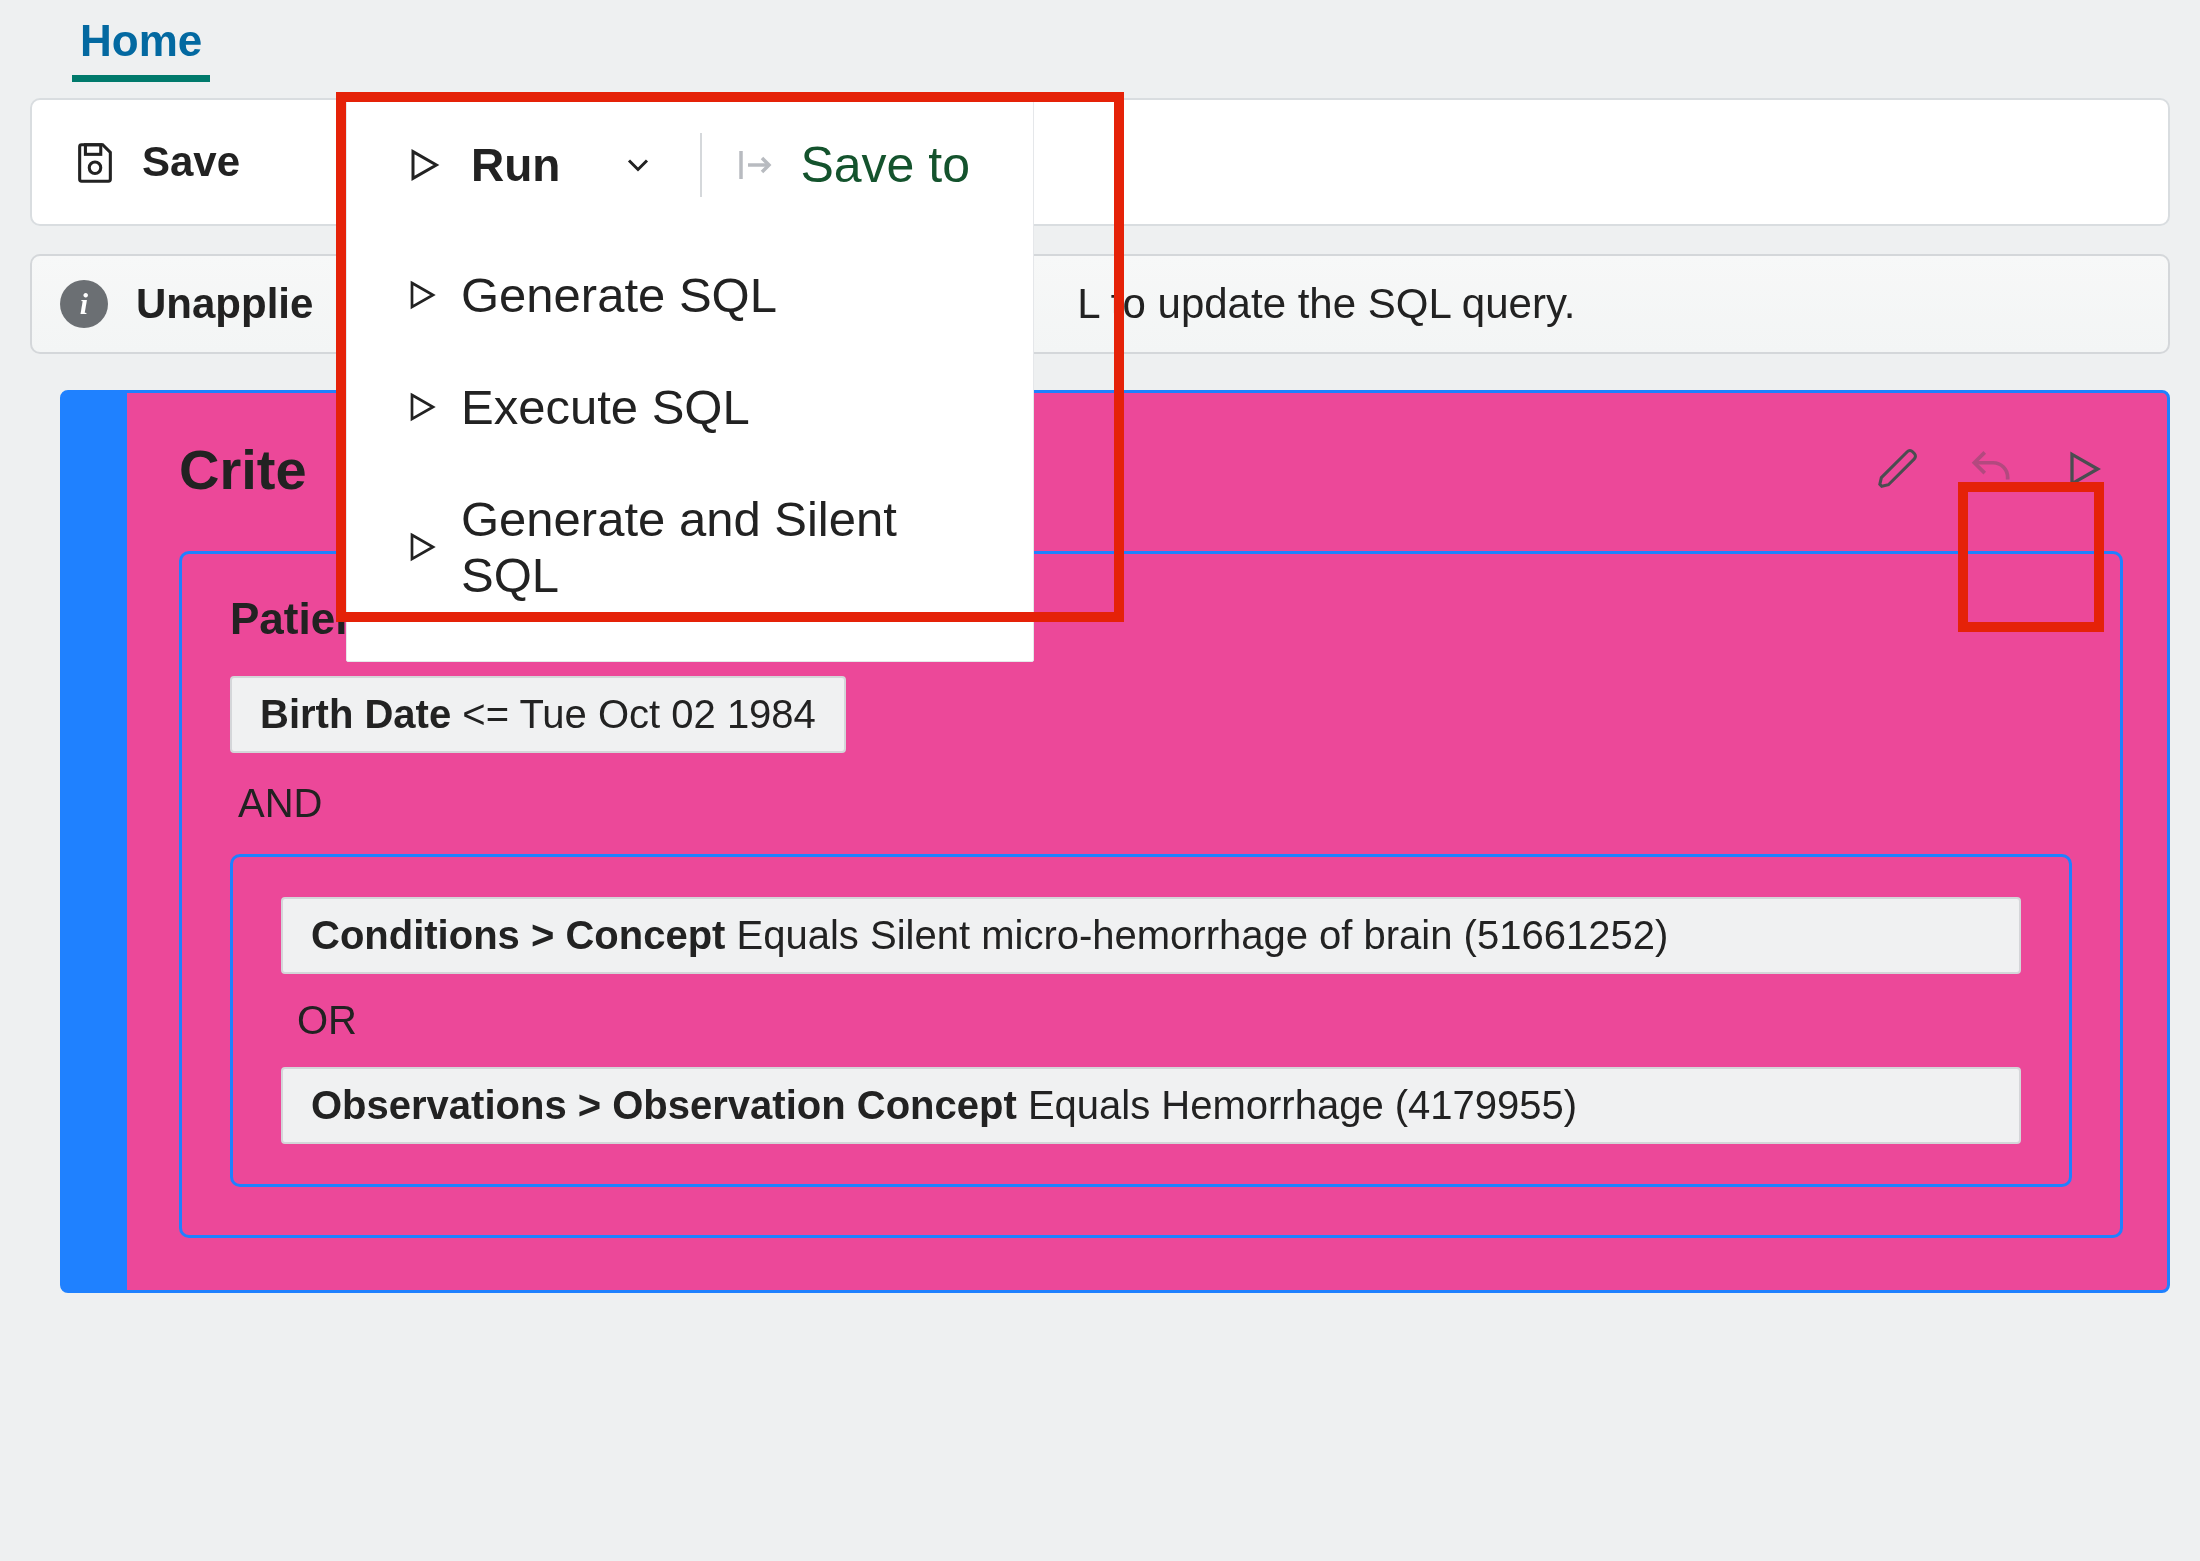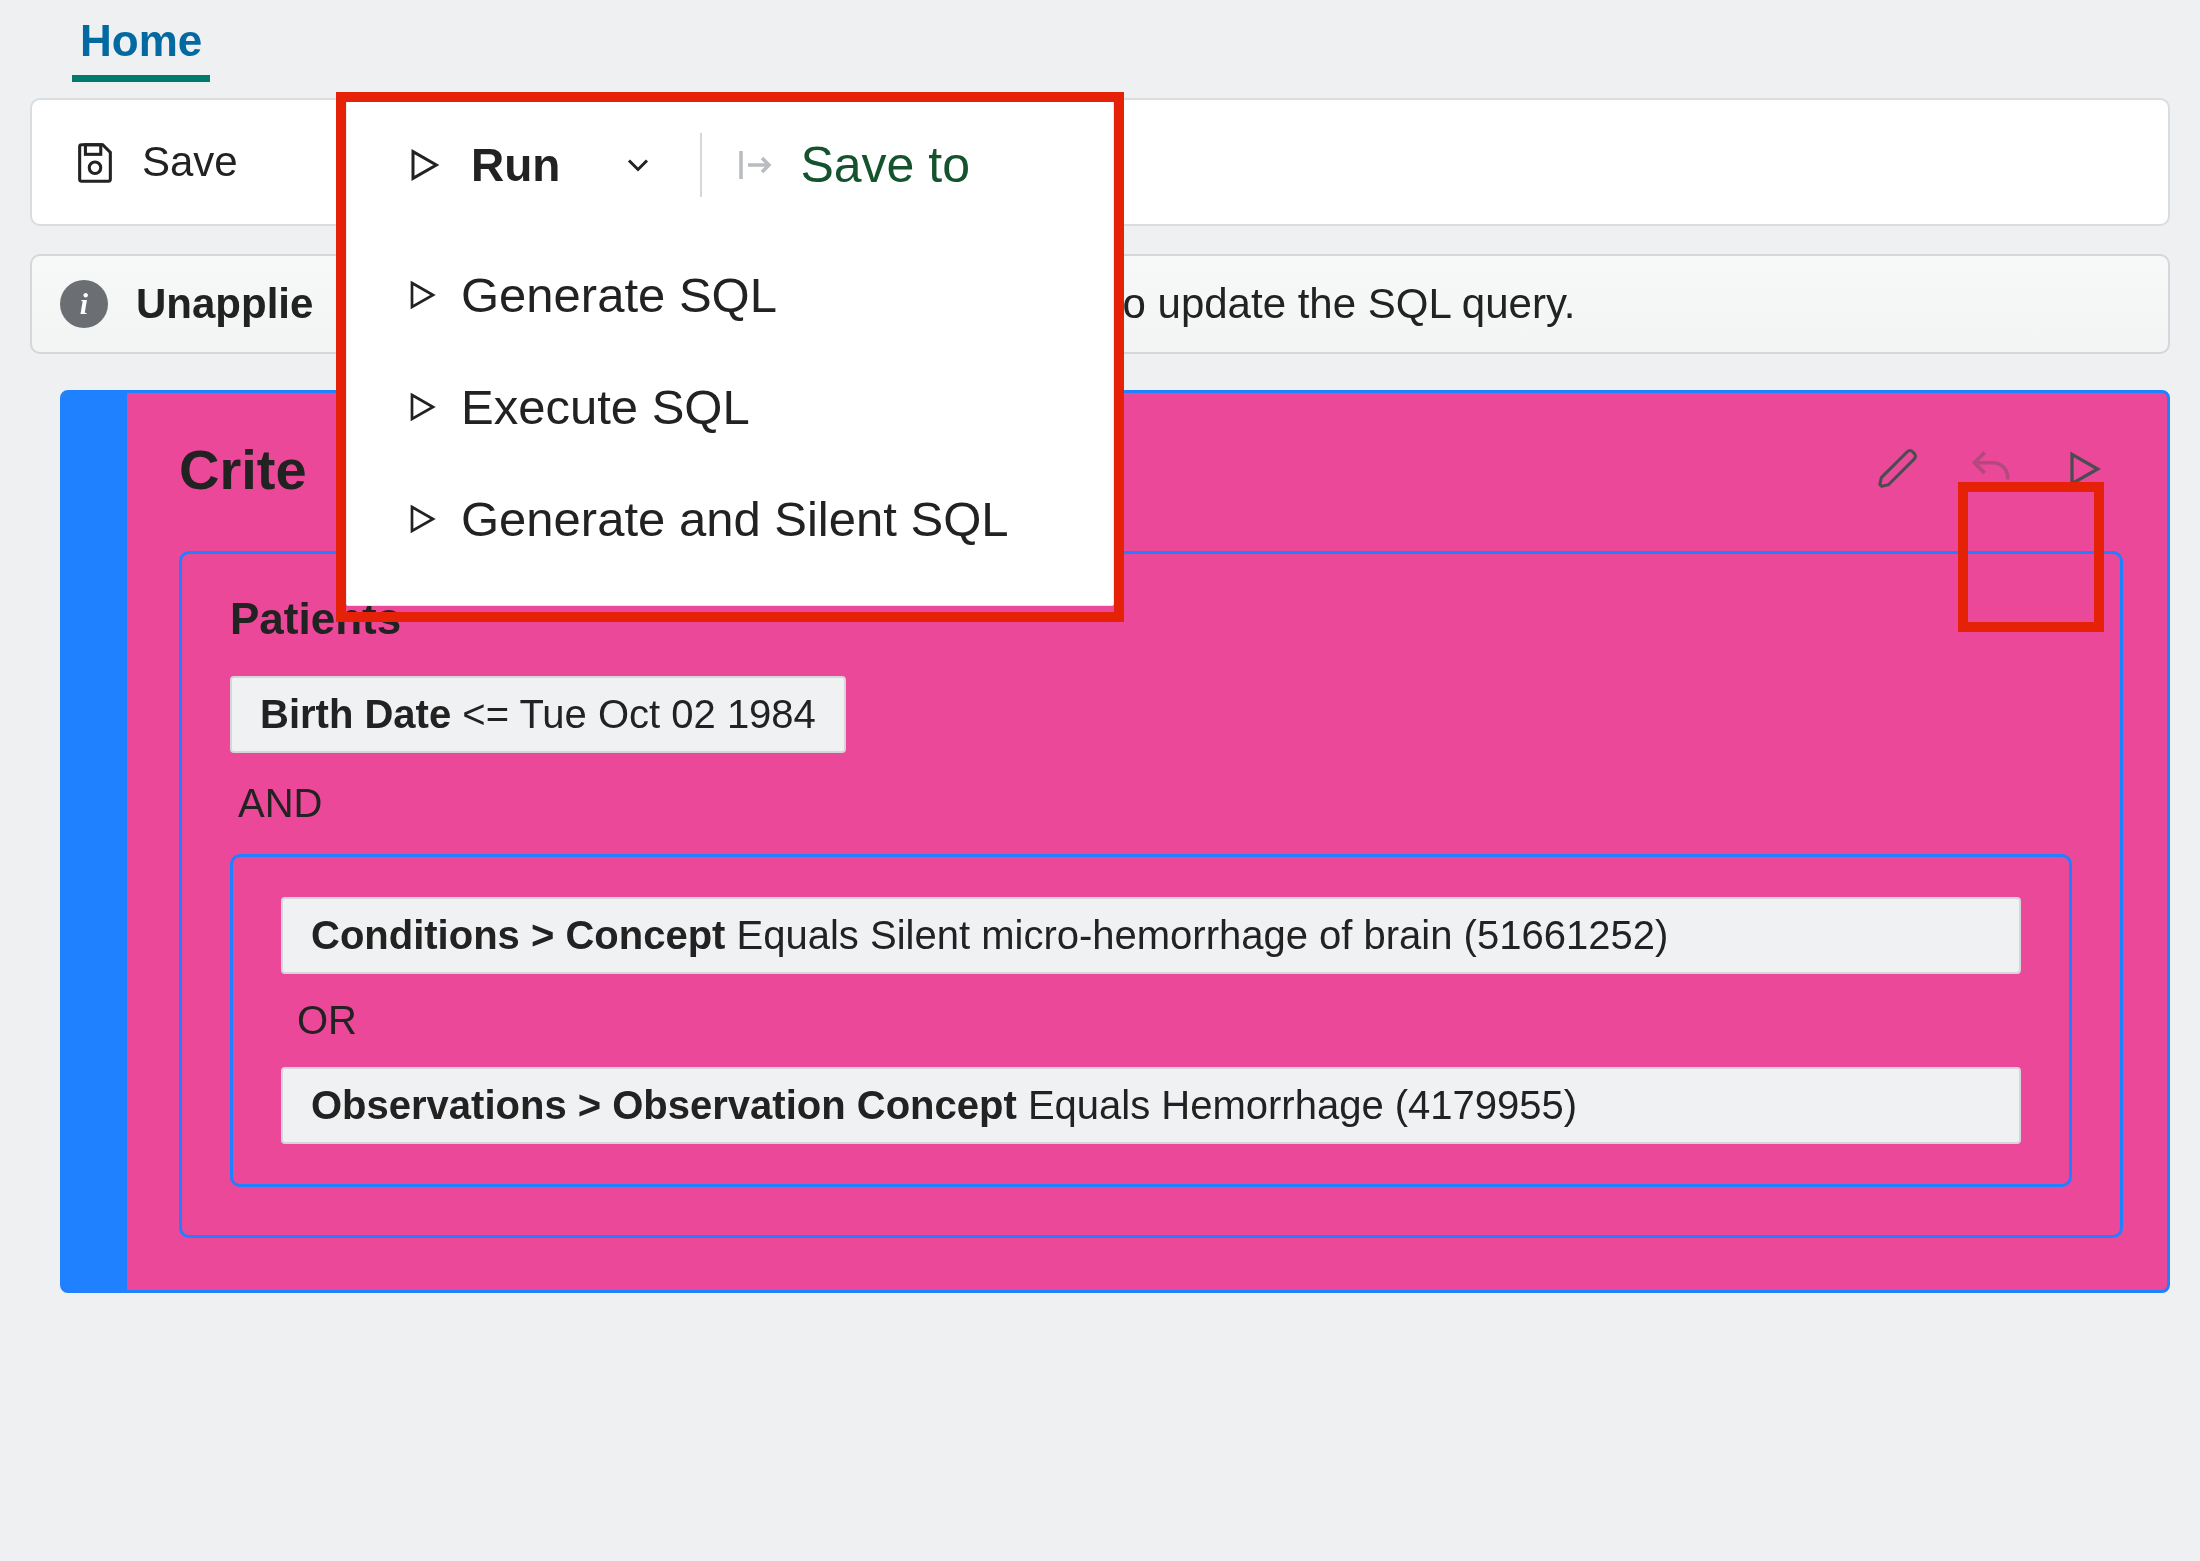--- a/index.html
+++ b/index.html
@@ -46,21 +46,21 @@
   }
   .tool-btn {
     display: flex;
     align-items: center;
     gap: 24px;
     padding: 12px 40px;
     height: 100%;
     font-size: 42px;
     cursor: pointer;
     color: #222;
-    font-weight: 400;
+    font-weight: 700;
   }
   .icon { flex: 0 0 auto; display:inline-flex; align-items:center; justify-content:center; }
 
   
   .banner {
     margin: 28px 30px 0 30px;
     background: linear-gradient(#f7f8f8,#f3f5f5);
     border: 2px solid #d4d7da;
     border-radius: 10px;
     height: 100px;
@@ -146,21 +146,21 @@
     flex-direction: column;
     gap: 24px;
   }
   .or-word { font-size: 40px; margin-left: 16px; }
 
   
   .dropdown {
     position: absolute;
     left: 346px;
     top: 98px;
-    width: 768px;
+    width: 688px;
     background: #fff;
     border: 1px solid #e5e7ea;
     box-shadow: none;
     border-radius: 2px;
     padding-bottom: 2px;
     z-index: 5;
   }
   .dd-top {
     height: 132px;
     display:flex;

